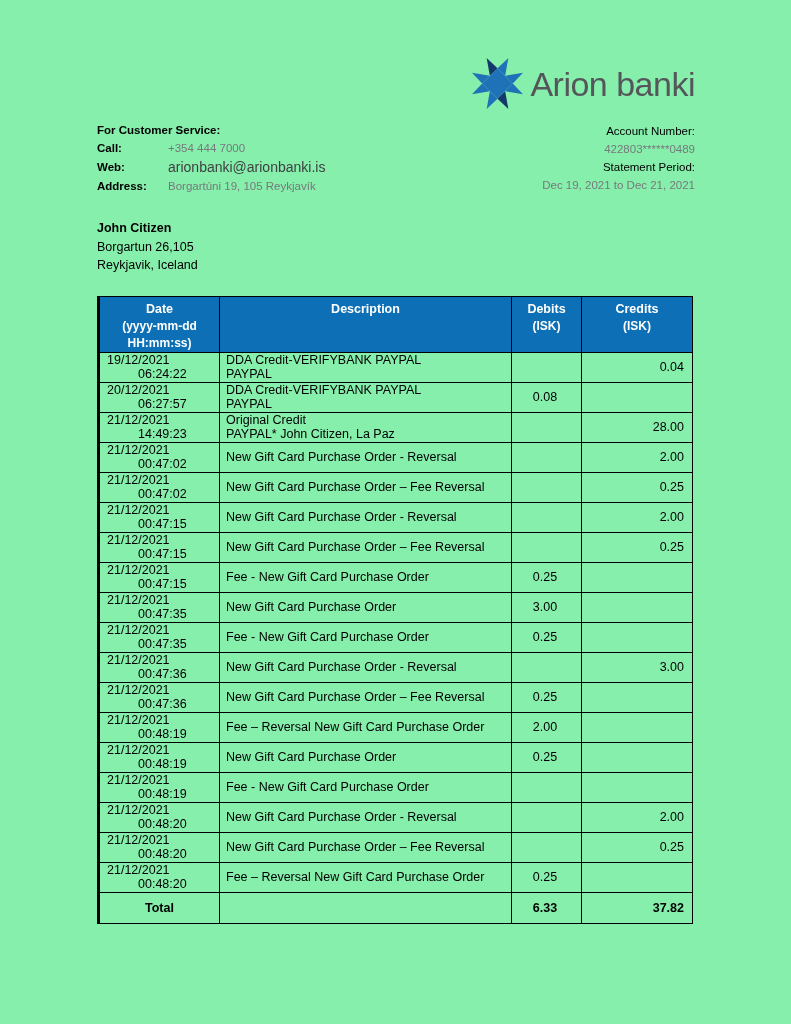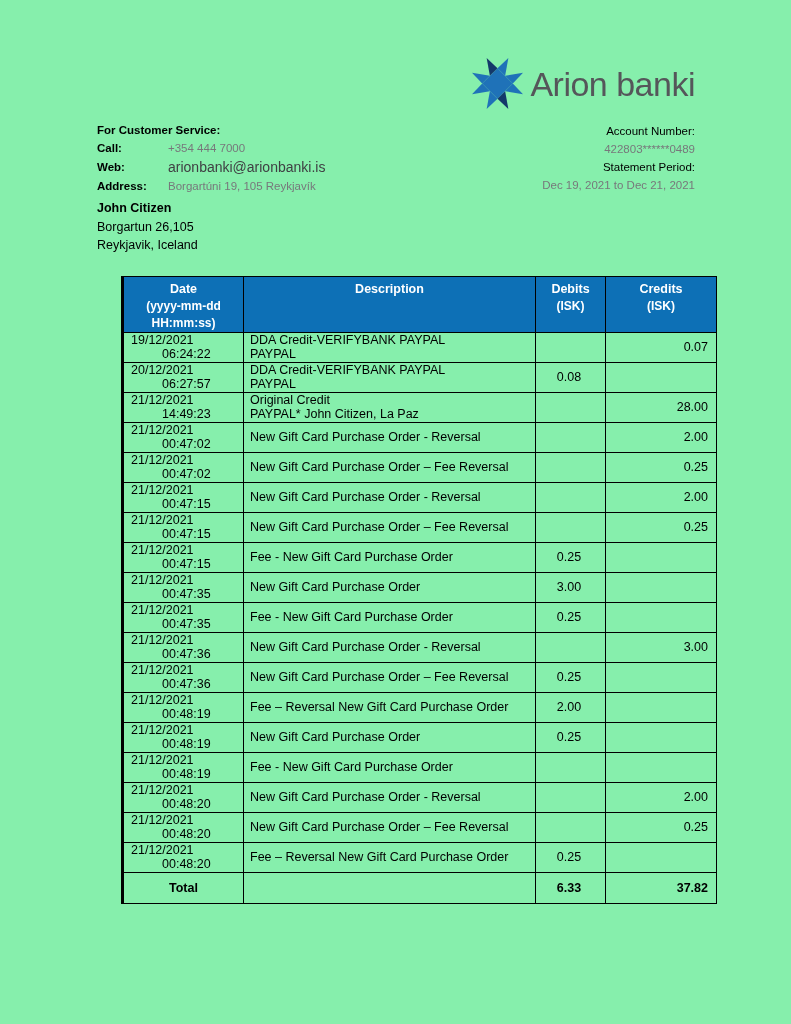--- a/index.html
+++ b/index.html
@@ -30,32 +30,31 @@
   .cs-title { font-weight: bold; line-height: 17px; }
   .cs-line { display: flex; line-height: 19px; }
   .cs-label { font-weight: bold; width: 71px; flex: 0 0 71px; }
   .val-gray { color: #77787b; }
   .val-email { color: #3f4043; font-size: 14px; }
   .acct-block { text-align: right; font-size: 11.5px; }
   .acct-label { font-weight: normal; line-height: 18px; color: #000; }
   .acct-value { color: #77787b; line-height: 18px; }
 
   
-  .customer-block { margin-top: 3px; font-size: 12.5px; line-height: 18.5px; color: #000; }
+  .customer-block { margin-top: 23px; font-size: 12.5px; line-height: 18.5px; color: #000; }
   .customer-name { font-weight: bold; }
 
   
   table.tx {
     margin-top: 21px;
     border-collapse: collapse;
     table-layout: fixed;
     width: 482px;
     border: 1px solid #000;
     border-left: 3px solid #000;
-    margin-left: 24px;
   }
   .tx th, .tx td { border: 1px solid #000; overflow: hidden; }
   .tx thead th {
     background: #0d70b6; color: #ffffff; font-weight: bold;
     font-size: 12.5px; vertical-align: top; text-align: center;
     height: 53px; padding-top: 4px; line-height: 17px;
   }
   .tx thead .sub { font-size: 12px; }
   .tx tbody td { height: 30px; font-size: 12.5px; color: #000; vertical-align: middle; }
   .cell-date .dline { text-align: left; padding-left: 7px; line-height: 14px; }
@@ -164,21 +163,21 @@
           <tr>
             <td class="cell-date">
               <div class="dline">19/12/2021</div>
               <div class="tline">06:24:22</div>
             </td>
             <td class="cell-desc">
               <div>DDA Credit-VERIFYBANK PAYPAL</div>
               <div>PAYPAL</div>
             </td>
             <td class="cell-num cell-debit"></td>
-            <td class="cell-num cell-credit">0.07</td>
+            <td class="cell-num cell-credit">0.04</td>
           </tr>
           <tr>
             <td class="cell-date">
               <div class="dline">20/12/2021</div>
               <div class="tline">06:27:57</div>
             </td>
             <td class="cell-desc">
               <div>DDA Credit-VERIFYBANK PAYPAL</div>
               <div>PAYPAL</div>
             </td>

